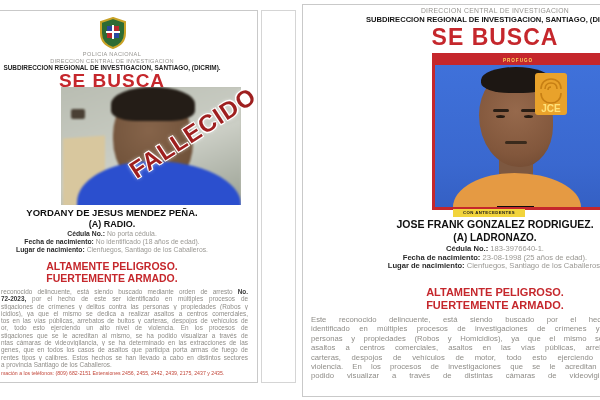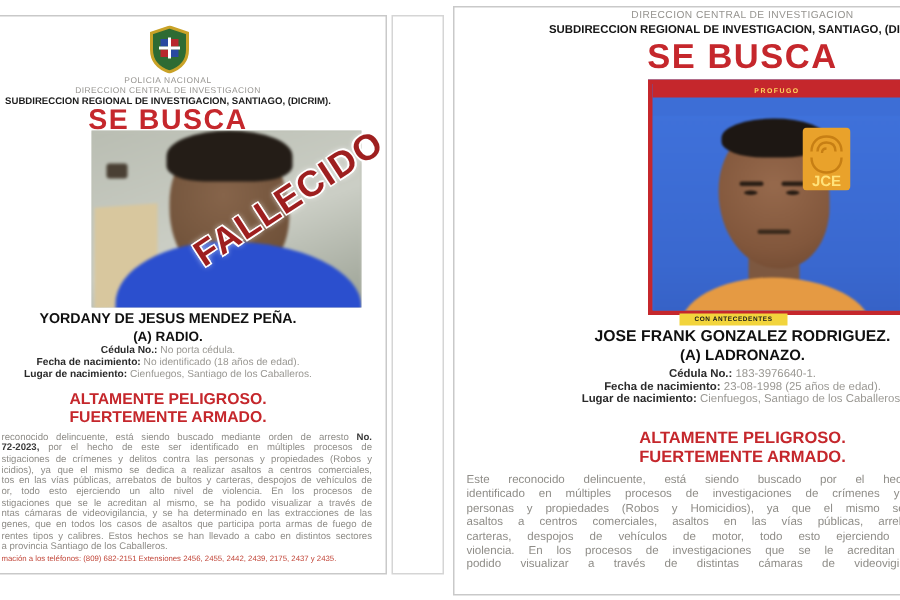--- a/index.html
+++ b/index.html
@@ -43,21 +43,21 @@
   .lline{text-align:left;white-space:nowrap;}
   .pl-body b{color:#3a3a3a;}
   .pl-footer{position:absolute;left:34px;top:359px;width:250px;font-size:5.2px;color:#c2473a;white-space:nowrap;}
   
   .pr-a1{top:2px;font-size:6.8px;letter-spacing:.3px;}
   .pr-a2{top:10px;font-size:7.6px;font-weight:bold;color:#151515;}
   .pr-title{top:19px;font-size:23px;font-weight:bold;color:#c5272c;letter-spacing:1px;}
   .pr-frame{position:absolute;left:129px;top:48px;width:166px;height:151px;border:3px solid #c5272c;background:#3d6ed6;overflow:hidden;}
   .pr-banner{position:absolute;left:0;top:0;width:100%;height:9px;background:#c5272c;
              color:#ffd75e;font-size:4.6px;font-weight:bold;text-align:center;line-height:9px;letter-spacing:1px;}
-  .pr-mug{position:absolute;left:0;top:9px;width:100%;height:142px;overflow:hidden;margin-top:12px;}
+  .pr-mug{position:absolute;left:0;top:9px;width:100%;height:142px;overflow:hidden;}
   .pr-mug-in{position:absolute;inset:0;filter:blur(.7px);}
   .pr-mbg{position:absolute;inset:0;background:linear-gradient(180deg,#3f71da 0%,#3a68cf 70%,#3560c4 100%);}
   .pr-neck{position:absolute;left:64px;top:92px;width:34px;height:26px;background:#7d5840;}
   .pr-head{position:absolute;left:44px;top:6px;width:74px;height:96px;
            background:radial-gradient(circle at 50% 42%,#96694c 0%,#82573c 65%,#6e4830 100%);
            border-radius:48% 52% 44% 56%;}
   .pr-hairc{position:absolute;left:46px;top:2px;width:70px;height:26px;background:#1d1713;border-radius:50% 50% 40% 40%;}
   .pr-brow1{position:absolute;left:58px;top:44px;width:16px;height:2.5px;background:#2a1e15;border-radius:2px;}
   .pr-brow2{position:absolute;left:86px;top:44px;width:16px;height:2.5px;background:#2a1e15;border-radius:2px;}
   .pr-eye1{position:absolute;left:61px;top:50px;width:9px;height:3px;background:#241a12;border-radius:50%;}

